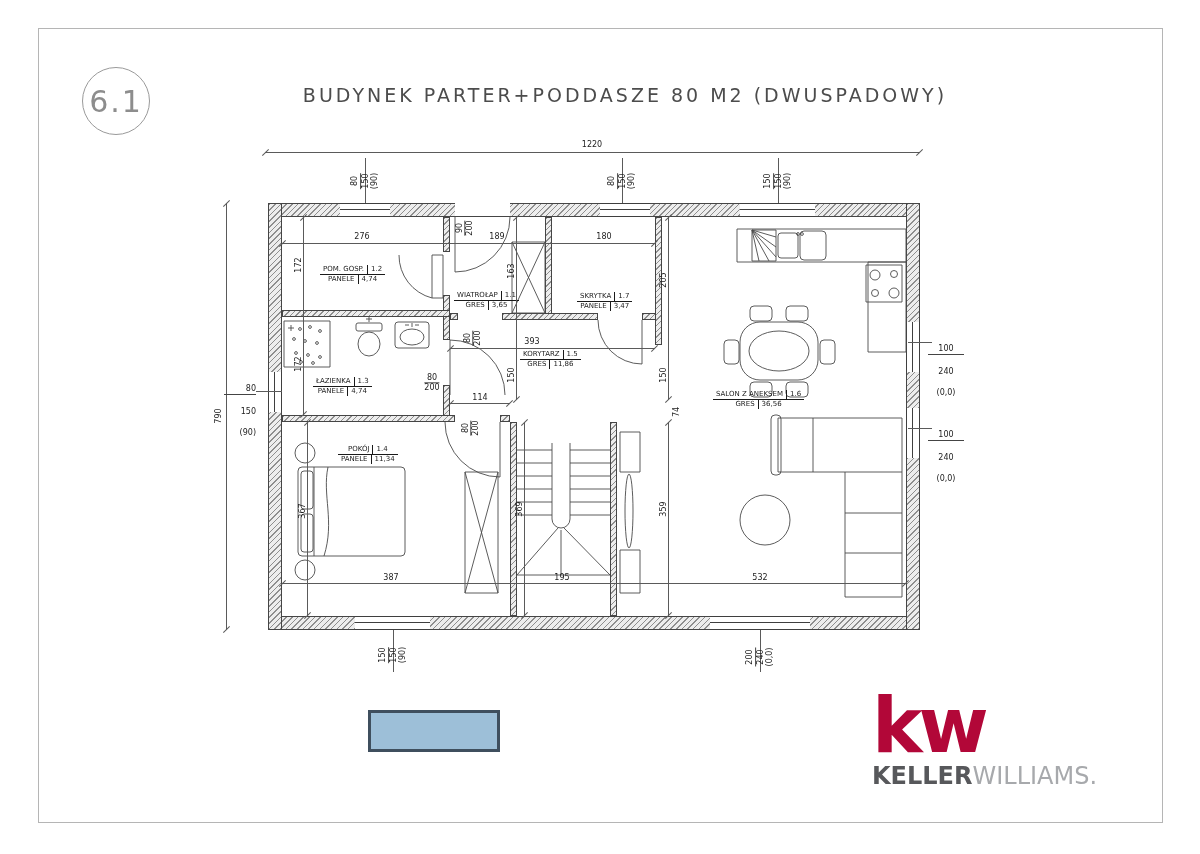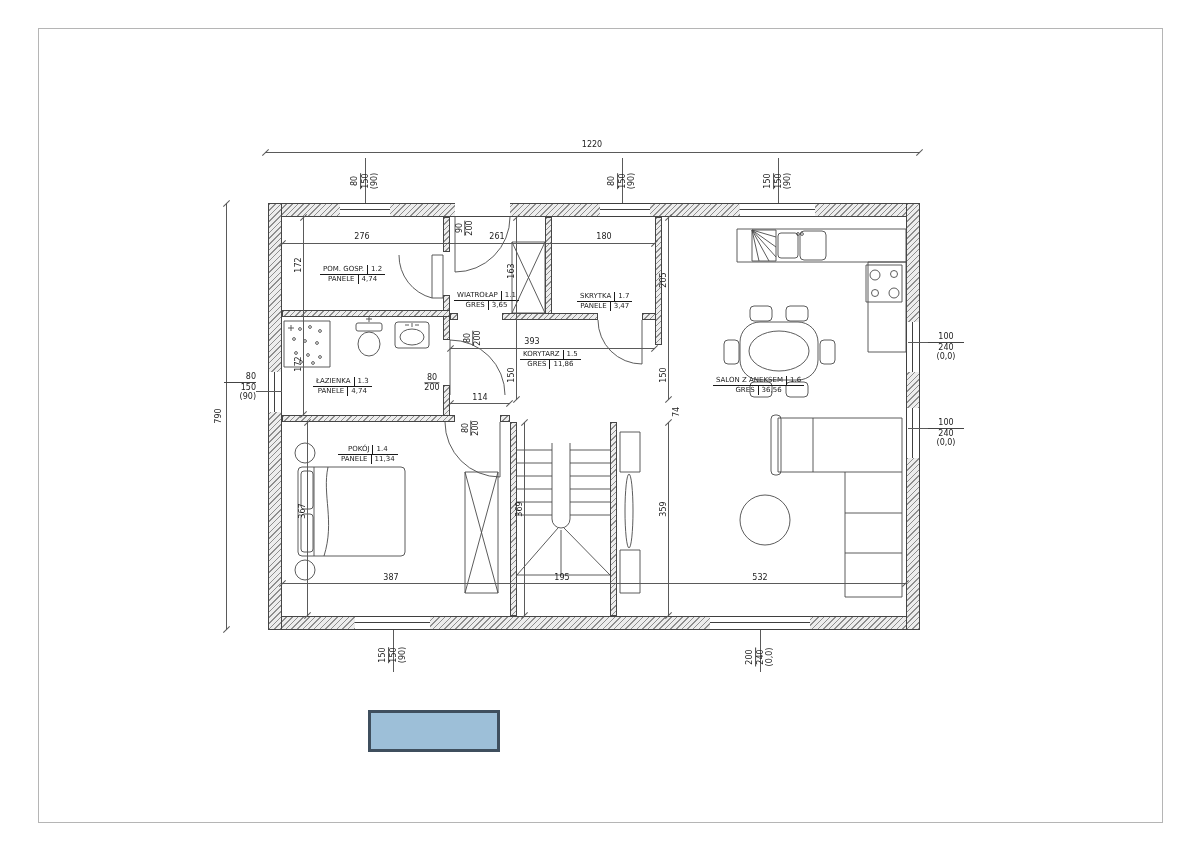--- a/index.html
+++ b/index.html
@@ -41,21 +41,21 @@
   .chain-h::before{left:-4px;} .chain-h::after{right:-4px;}
   .chain-v::before,.chain-v::after{content:"";position:absolute;left:-5px;width:9px;height:0;
        border-top:1px solid #5a5a5a;transform:rotate(-45deg);}
   .chain-v::before{top:0;} .chain-v::after{bottom:0;}
   .leader{position:absolute;background:#5a5a5a;}
 
   .wtag{position:absolute;font-size:8px;line-height:1.2;color:#222;text-align:center;
         transform:translate(-50%,-50%) rotate(-90deg);}
   .wtag span{display:block;}
   .htag{position:absolute;font-size:8px;line-height:1.2;color:#222;}
-  .htag span{display:block;}
+  .htag span{display:block;margin-top:12px;}
   .u1{border-bottom:1px solid #444;}
   .ftag{position:absolute;font-size:8px;line-height:1.15;color:#222;text-align:center;
         transform:translate(-50%,-50%);}
   .ftag.rot{transform:translate(-50%,-50%) rotate(-90deg);}
   .ftag span{display:block;}
 
   
   .swatch{position:absolute;left:368px;top:710px;width:132px;height:42px;
           background:#9DBFD8;border:3px solid #3F4F5E;box-sizing:border-box;}
   .logo{position:absolute;left:872px;top:692px;width:230px;}
@@ -63,21 +63,25 @@
   .logo .name{font-size:24px;letter-spacing:0px;margin-top:2px;white-space:nowrap;}
   .logo .nb{color:#57585B;font-weight:700;}
   .logo .nl{color:#A7A9AC;font-weight:400;}
 </style>
 </head>
 <body>
 
 <div class="sheet">
   <div class="frame"></div>
 
-
+  <div class="sheetnum">
+    <span>6.1</span>
+  </div>
+
+  <h1 class="title">BUDYNEK PARTER+PODDASZE 80 M2 (DWUSPADOWY)</h1>
 
   <div class="plan">
 
     <div class="wall" style="left:0;top:0;width:652px;height:14px"></div>
     <div class="wall" style="left:0;top:413px;width:652px;height:14px"></div>
     <div class="wall" style="left:0;top:0;width:14px;height:427px"></div>
     <div class="wall" style="left:638px;top:0;width:14px;height:427px"></div>
 
     <div class="wall" style="left:175px;top:14px;width:7px;height:35px"></div>
     <div class="wall" style="left:175px;top:92px;width:7px;height:45px"></div>
@@ -256,21 +260,21 @@
     <div class="rlabel" style="left:252px;top:147px">
       <div class="rl-row top">
           <span>KORYTARZ</span>
           <span class="val">1.5</span>
         </div>
       <div class="rl-row">
           <span>GRES</span>
           <span class="val">11,86</span>
         </div>
     </div>
-    <div class="rlabel" style="left:445px;top:173px">
+    <div class="rlabel" style="left:445px;top:187px">
       <div class="rl-row top">
           <span>SALON Z ANEKSEM</span>
           <span class="val">1.6</span>
         </div>
       <div class="rl-row">
           <span>GRES</span>
           <span class="val">36,56</span>
         </div>
     </div>
     <div class="rlabel" style="left:309px;top:89px">
@@ -296,21 +300,21 @@
   <div class="chain-h" style="left:282px;top:583px;width:624px"></div>
   <div class="chain-v" style="left:307px;top:422px;height:194px"></div>
   <div class="chain-v" style="left:524px;top:422px;height:194px"></div>
   <div class="chain-v" style="left:668px;top:422px;height:194px"></div>
 
   <span class="dim" style="left:592px;top:144px">1220</span>
   <span class="dim rot" style="left:218px;top:416px">790</span>
   <span class="dim" style="left:362px;top:236px">276</span>
   <span class="dim rot" style="left:298px;top:265px">172</span>
   <span class="dim rot" style="left:298px;top:364px">172</span>
-  <span class="dim" style="left:497px;top:236px">261</span>
+  <span class="dim" style="left:497px;top:236px">189</span>
   <span class="dim rot" style="left:511px;top:271px">163</span>
   <span class="dim" style="left:604px;top:236px">180</span>
   <span class="dim rot" style="left:663px;top:280px">205</span>
   <span class="dim" style="left:532px;top:341px">393</span>
   <span class="dim rot" style="left:511px;top:375px">150</span>
   <span class="dim rot" style="left:663px;top:375px">150</span>
   <span class="dim" style="left:480px;top:397px">114</span>
   <span class="dim" style="left:391px;top:577px">387</span>
   <span class="dim" style="left:562px;top:577px">195</span>
   <span class="dim" style="left:760px;top:577px">532</span>
@@ -381,13 +385,19 @@
       <span>(90)</span>
   </div>
   <div class="wtag" style="left:760px;top:657px">
     <span class="u1">200</span>
       <span>240</span>
       <span>(0,0)</span>
   </div>
 
   <div class="swatch"></div>
 
+  <div class="logo">
+    <div class="mark">kw</div>
+    <div class="name">
+      <span class="nb">KELLER</span><span class="nl">WILLIAMS</span><span class="nl">.</span>
+    </div>
+  </div>
 </div>
 
 </body></html>

